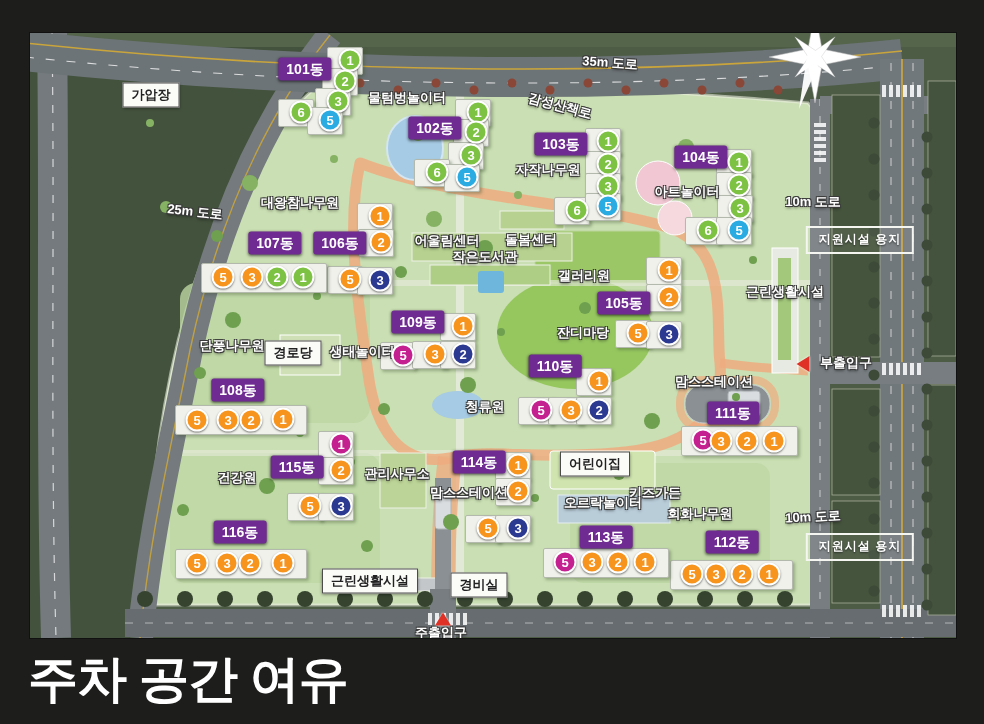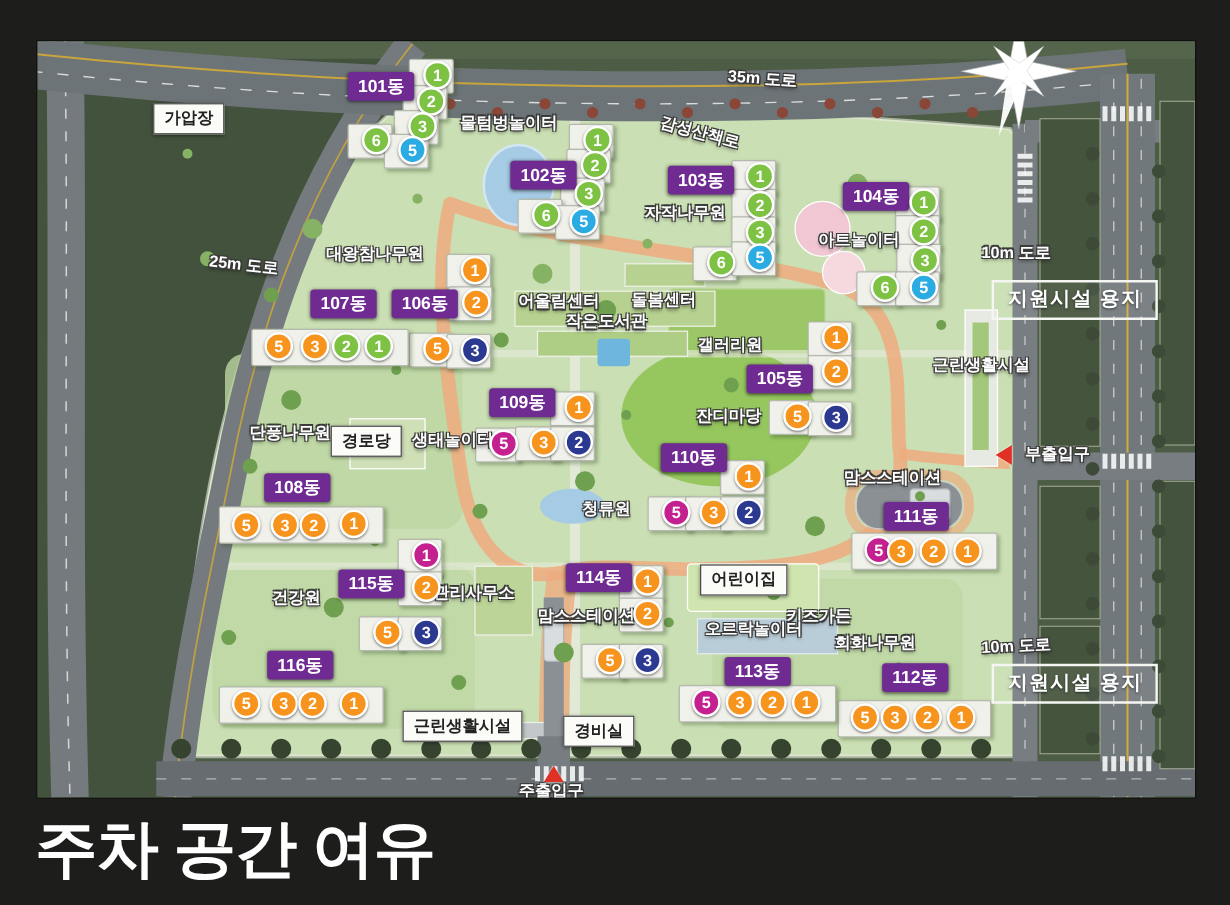--- a/index.html
+++ b/index.html
@@ -18,21 +18,21 @@
   .unit{transform:translate(-50%,-50%);width:19px;height:19px;border-radius:50%;
     border:2px solid #fff;color:#fff;font-weight:700;font-size:13px;display:flex;
     align-items:center;justify-content:center;box-shadow:0 1px 2px rgba(0,0,0,.5);z-index:7;line-height:1;}
   .lbl-out{transform:translate(-50%,-50%);color:#fff;font-weight:700;font-size:13px;white-space:nowrap;
     text-shadow:-1px -1px 0 #3a3a3a,1px -1px 0 #3a3a3a,-1px 1px 0 #3a3a3a,1px 1px 0 #3a3a3a,0 2px 3px rgba(0,0,0,.55);
     z-index:5;}
   .lbl-box{transform:translate(-50%,-50%);background:#fbfbf8;border:1px solid #4c4c4c;color:#222;
     font-weight:700;font-size:13px;white-space:nowrap;padding:2px 8px 3px;z-index:5;
     box-shadow:0 1px 3px rgba(0,0,0,.45);}
   .lbl-zone{transform:translate(-50%,-50%);background:rgba(255,255,255,.07);border:2px solid #f5f5f2;
-    color:#fff;font-weight:700;font-size:16px;white-space:nowrap;padding:3px 11px 4px;z-index:5;
+    color:#fff;font-weight:700;font-size:12px;white-space:nowrap;padding:3px 11px 4px;z-index:5;
     letter-spacing:1px;text-shadow:0 1px 2px rgba(0,0,0,.6);}
   .arrow{z-index:6;width:0;height:0;}
   .arrow-left{border-top:8px solid transparent;border-bottom:8px solid transparent;
     border-right:13px solid #e03127;filter:drop-shadow(0 0 1px #fff);transform:translate(-50%,-50%);}
   .arrow-up{border-left:8px solid transparent;border-right:8px solid transparent;
     border-bottom:13px solid #e03127;filter:drop-shadow(0 0 1px #fff);transform:translate(-50%,-50%);}
   #slide-title{position:absolute;left:28px;top:646px;color:#fff;font-size:50px;font-weight:800;
     letter-spacing:-1px;z-index:10;}
 </style>
 </head>
@@ -299,21 +299,21 @@
         <div class="slab" style="left: 288px; top: 424px; width: 34px; height: 26px;"></div>
         <div class="slab" style="left: 257px; top: 460px; width: 34px; height: 26px;"></div>
         <div class="slab" style="left: 288px; top: 460px; width: 34px; height: 26px;"></div>
         <div class="slab" style="left: 145px; top: 516px; width: 130px; height: 28px;"></div>
         <div class="badge" style="left: 275px; top: 36px;">101동</div>
         <div class="unit" style="background: rgb(125, 194, 66); left: 320px; top: 27px;">1</div>
         <div class="unit" style="background: rgb(125, 194, 66); left: 315px; top: 48px;">2</div>
         <div class="unit" style="background: rgb(125, 194, 66); left: 308px; top: 68px;">3</div>
         <div class="unit" style="background: rgb(125, 194, 66); left: 271px; top: 79px;">6</div>
         <div class="unit" style="background: rgb(42, 171, 226); left: 300px; top: 87px;">5</div>
-        <div class="badge" style="left: 405px; top: 107px;">102동</div>
+        <div class="badge" style="left: 405px; top: 95px;">102동</div>
         <div class="unit" style="background: rgb(125, 194, 66); left: 448px; top: 79px;">1</div>
         <div class="unit" style="background: rgb(125, 194, 66); left: 446px; top: 99px;">2</div>
         <div class="unit" style="background: rgb(125, 194, 66); left: 441px; top: 122px;">3</div>
         <div class="unit" style="background: rgb(125, 194, 66); left: 407px; top: 139px;">6</div>
         <div class="unit" style="background: rgb(42, 171, 226); left: 437px; top: 144px;">5</div>
         <div class="badge" style="left: 531px; top: 111px;">103동</div>
         <div class="unit" style="background: rgb(125, 194, 66); left: 578px; top: 108px;">1</div>
         <div class="unit" style="background: rgb(125, 194, 66); left: 578px; top: 131px;">2</div>
         <div class="unit" style="background: rgb(125, 194, 66); left: 578px; top: 153px;">3</div>
         <div class="unit" style="background: rgb(125, 194, 66); left: 547px; top: 177px;">6</div>
@@ -400,21 +400,21 @@
         <div class="lbl-out" style="left: 501px; top: 207px;">돌봄센터</div>
         <div class="lbl-out" style="left: 455px; top: 224px;">작은도서관</div>
         <div class="lbl-out" style="left: 554px; top: 243px;">갤러리원</div>
         <div class="lbl-out" style="left: 755px; top: 259px;">근린생활시설</div>
         <div class="lbl-out" style="left: 202px; top: 313px;">단풍나무원</div>
         <div class="lbl-out" style="left: 542px; top: 300px; margin-left: 11px;">잔디마당</div>
         <div class="lbl-out" style="left: 332px; top: 319px;">생태놀이터</div>
         <div class="lbl-out" style="left: 684px; top: 349px;">맘스스테이션</div>
         <div class="lbl-out" style="left: 455px; top: 374px;">청류원</div>
         <div class="lbl-out" style="left: 207px; top: 445px;">건강원</div>
-        <div class="lbl-out" style="left: 349px; top: 441px;">관리사무소</div>
+        <div class="lbl-out" style="left: 367px; top: 441px;">관리사무소</div>
         <div class="lbl-out" style="left: 439px; top: 460px;">맘스스테이션</div>
         <div class="lbl-out" style="left: 625px; top: 460px;">키즈가든</div>
         <div class="lbl-out" style="left: 573px; top: 470px;">오르락놀이터</div>
         <div class="lbl-out" style="left: 670px; top: 481px;">회화나무원</div>
         <div class="lbl-out" style="left: 580px; top: 30px; transform: translate(-50%, -50%) rotate(4deg);">35m 도로</div>
         <div class="lbl-out" style="left: 165px; top: 179px; transform: translate(-50%, -50%) rotate(6deg);">25m 도로</div>
         <div class="lbl-out" style="left: 783px; top: 169px;">10m 도로</div>
         <div class="lbl-out" style="left: 783px; top: 484px; transform: translate(-50%, -50%) rotate(-3deg);">10m 도로</div>
         <div class="lbl-out" style="left: 816px; top: 330px;">부출입구</div>
         <div class="arrow arrow-left" style="left: 773px; top: 331px;"></div>

